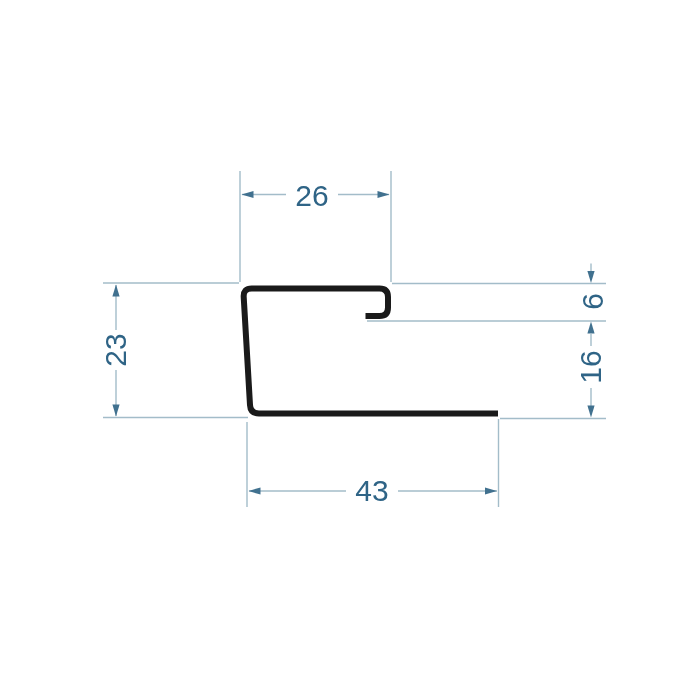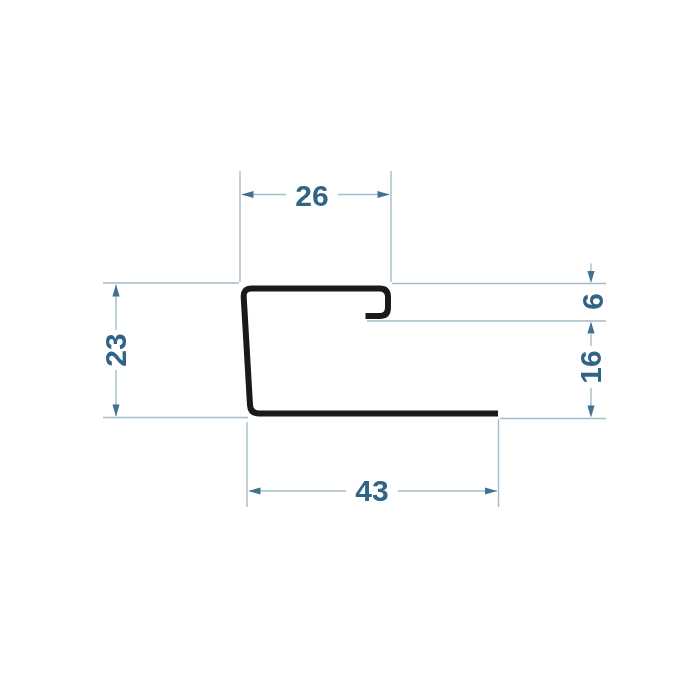--- a/index.html
+++ b/index.html
@@ -9,21 +9,21 @@
     --profile:#1a1a1a;
     --background:#ffffff;
   }
   html,body{margin:0;padding:0;}
   body{
     width:700px;height:700px;
     background:var(--background);
     font-family:"Liberation Sans",sans-serif;
     overflow:hidden;
   }
-  .stage{position:relative;width:700px;height:560px;font-weight:bold;}
+  .stage{position:relative;width:700px;height:560px;}
   svg{display:block;}
   .dimline{
     stroke:var(--dim-line);
     stroke-width:1.4;
     fill:none;
   }
   .arrowhead{
     fill:var(--arrow);
     stroke:none;
   }

